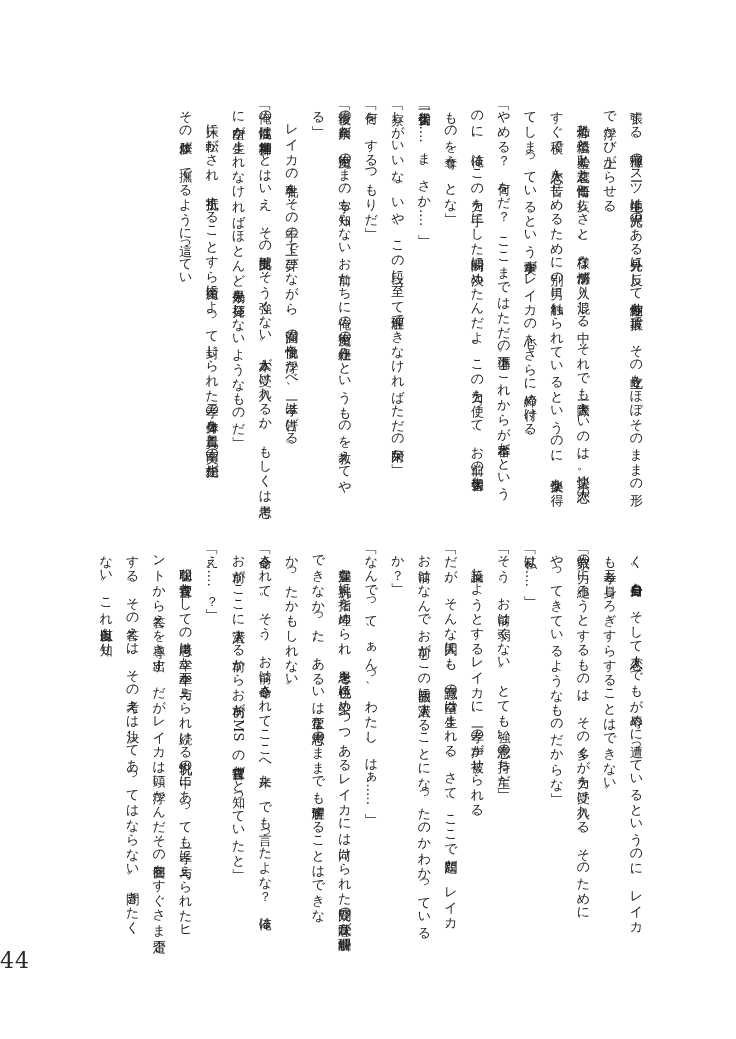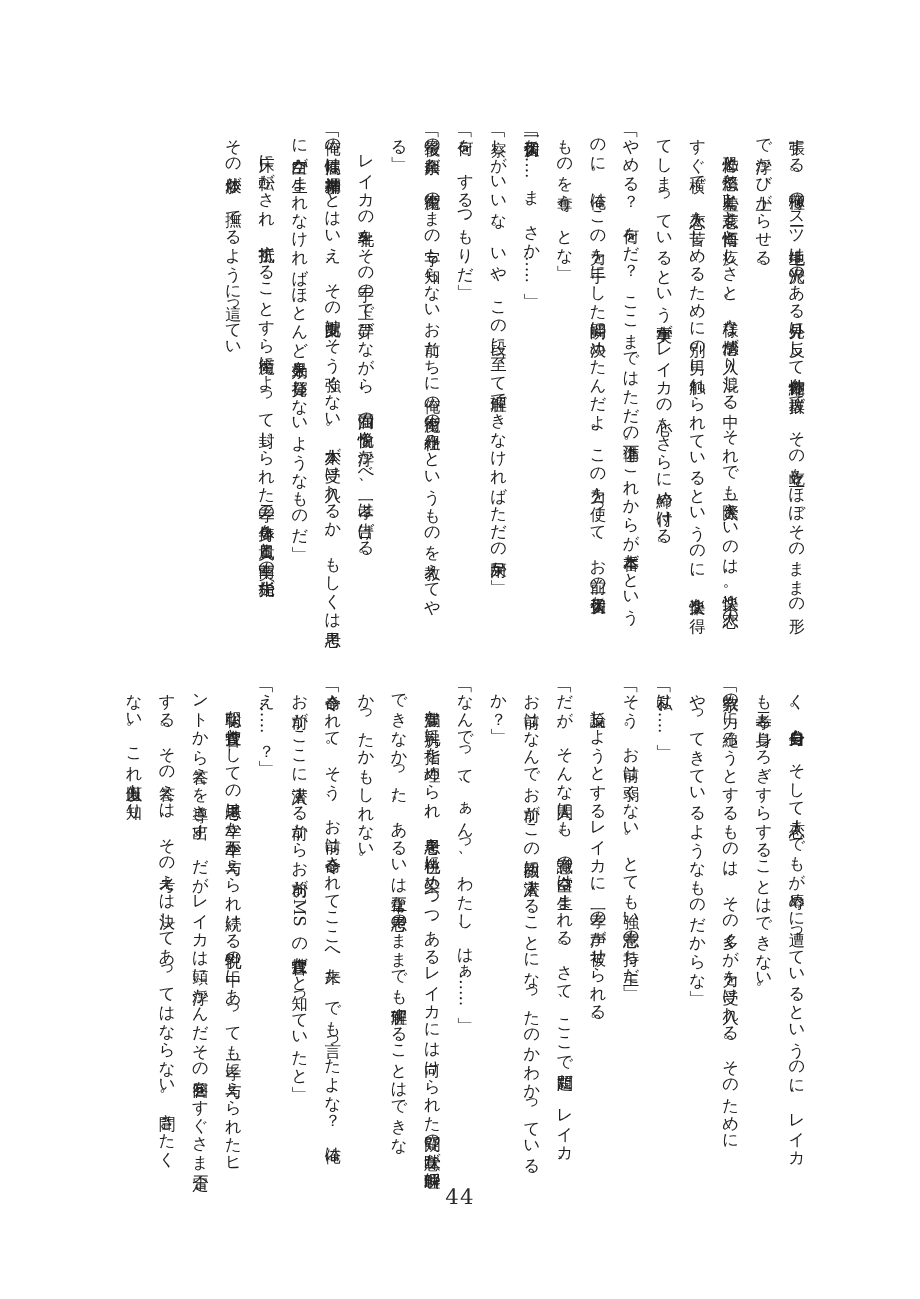--- a/index.html
+++ b/index.html
@@ -32,22 +32,22 @@
   .para {
     margin: 0;
     padding: 0;
   }
   .para.indent { text-indent: 1em; }
   .page-number {
     position: absolute;
     top: 948px;
     left: 0;
     width: 100%;
-    text-align: center;
-    font-size: 17px;
+    text-align: left;
+    font-size: 22px;
     letter-spacing: 1px;
     color: #2a2a2a;
   }
 </style>
 </head>
 <body>
 
 <div class="page">
   <div class="text-block block-top">
       <p class="para">張する。極薄のスーツ生地は光沢のある外見に反して伸縮性も抜群で、その屹立をほぼそのままの形で浮かび上がらせる。</p>

